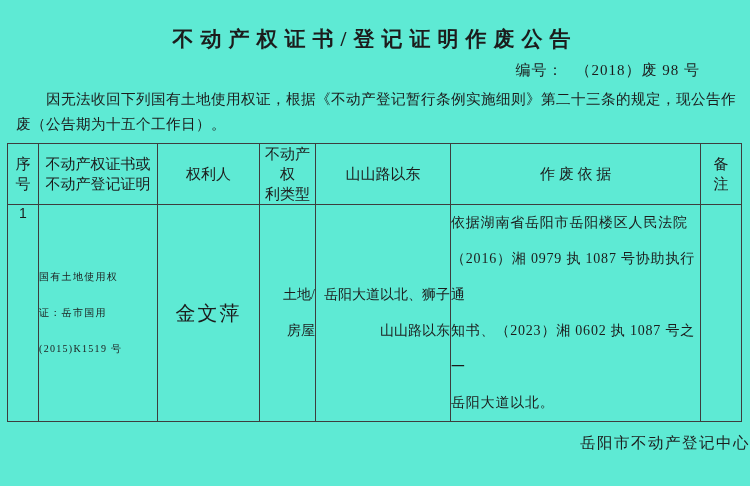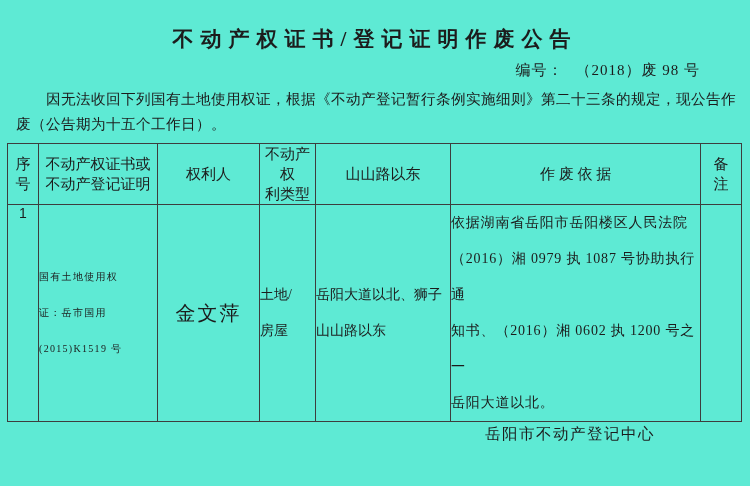--- a/index.html
+++ b/index.html
@@ -36,26 +36,26 @@
     font-weight:normal; overflow:hidden;
   }
   tr.hdr { height:58px; }
   tr.hdr th { text-align:center; vertical-align:middle; font-size:15px; }
   .hline { display:block; line-height:20px; }
   tr.body-row { height:214px; }
   td .cline { display:block; line-height:36px; }
   td.c-seq  { vertical-align:top; text-align:center; padding-top:3px; font-size:14px; font-family:"Liberation Sans","DejaVu Sans",sans-serif; }
   td.c-cert { text-align:left; vertical-align:middle; padding-left:9px; font-size:10px; letter-spacing:1.3px; }
   td.c-holder { text-align:center; vertical-align:middle; font-size:20px; letter-spacing:2px; }
-  td.c-type { text-align:left; vertical-align:middle; font-size:14px; }
-  td.c-loc  { text-align:left; vertical-align:middle; font-size:14px; }
+  td.c-type { text-align:right; vertical-align:middle; font-size:14px; }
+  td.c-loc  { text-align:right; vertical-align:middle; font-size:14px; }
   td.c-basis{ text-align:left; vertical-align:middle; padding:0 6px 0 9px; font-size:14px; letter-spacing:0.8px; }
   td.c-remark { vertical-align:middle; }
   .issuer {
-    margin-top:2px; text-align:right; padding-right:95px;
+    margin-top:11px; text-align:right; 
     font-size:15.5px; letter-spacing:1.5px;
   }
 </style>
 </head>
 <body>
 
 <div class="page">
 
   <div class="title">不动产权证书/登记证明作废公告</div>
 
@@ -113,21 +113,21 @@
         <span class="cline">土地/</span>
         <span class="cline">房屋</span>
       </td>
       <td class="c-loc">
         <span class="cline">岳阳大道以北、狮子</span>
         <span class="cline">山山路以东</span>
       </td>
       <td class="c-basis">
         <span class="cline">依据湖南省岳阳市岳阳楼区人民法院</span>
         <span class="cline">（2016）湘 0979 执 1087 号协助执行通</span>
-        <span class="cline">知书、（2016）湘 0602 执 1200 号之一</span>
+        <span class="cline">知书、（2023）湘 0602 执 1087 号之一</span>
         <span class="cline">岳阳大道以北。</span>
       </td>
       <td class="c-remark"></td>
     </tr>
   </tbody>
     </table>
 
   <div class="issuer">岳阳市不动产登记中心</div>
 
 </div>

